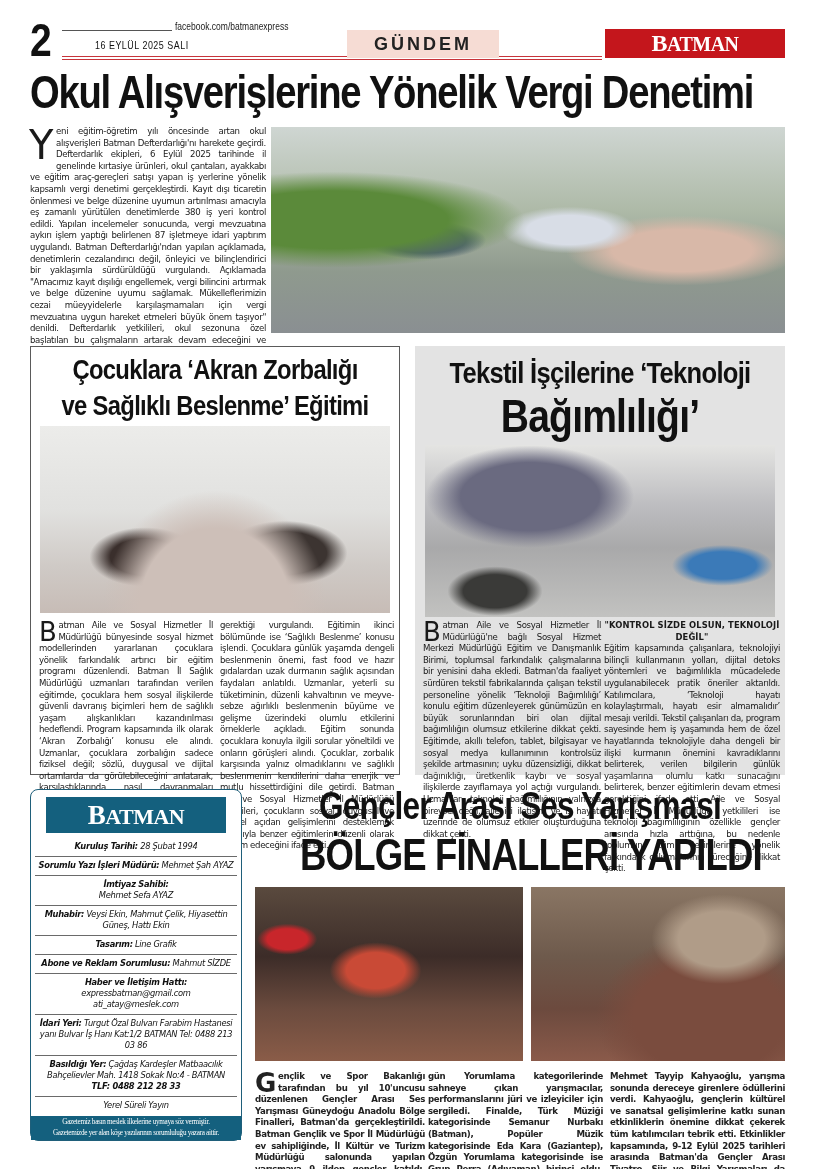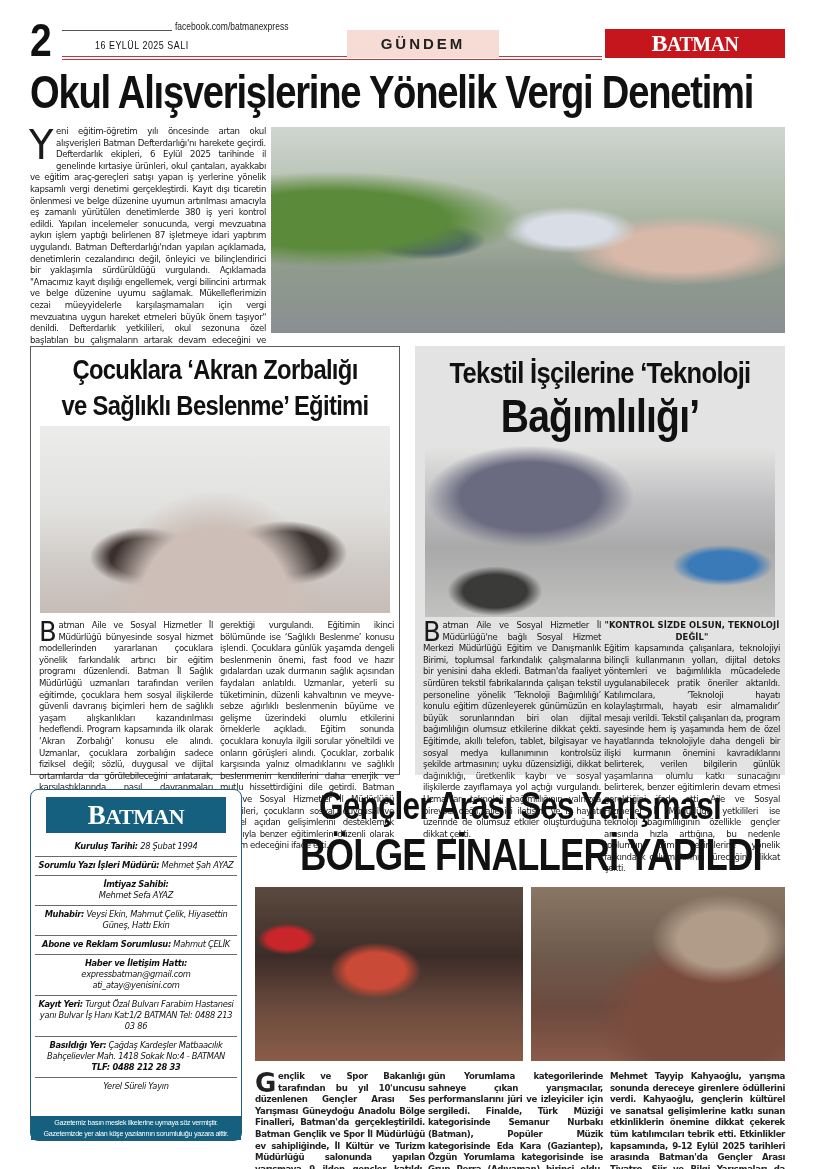--- a/index.html
+++ b/index.html
@@ -8,21 +8,21 @@
 
   .abs { position: absolute; }
 
   
   .page-num { left: 30px; top: 20px; font-family: "Liberation Sans", sans-serif; font-weight: 900; font-size: 46px; line-height: 40px; letter-spacing: -2px; transform: scaleX(0.85); transform-origin: left top; }
   .hdr-line-top { left: 62px; top: 30px; width: 110px; height: 1px; background: #555; }
   .hdr-fb { left: 175px; top: 21px; font-size: 10px; transform: scaleX(0.85); transform-origin: left top; color: #222; }
   .hdr-date { left: 95px; top: 39px; font-size: 10.5px; letter-spacing: 0.6px; transform: scaleX(0.85); transform-origin: left top; }
   .hdr-line-bot1 { left: 62px; top: 56px; width: 540px; height: 1px; background: #c7343a; }
   .hdr-line-bot2 { left: 62px; top: 59px; width: 540px; height: 1px; background: #c7343a; }
-  .section-tab { left: 347px; top: 30px; width: 152px; height: 28px; background: #f6dcd4; text-align: center; font-size: 15px; font-weight: 700; letter-spacing: 3px; line-height: 28px; color: #222; }
+  .section-tab { left: 347px; top: 30px; width: 152px; height: 28px; background: #f6dcd4; text-align: center; font-size: 18px; font-weight: 700; letter-spacing: 3px; line-height: 28px; color: #222; }
   .brand-top { left: 605px; top: 29px; width: 180px; height: 29px; background: #c4161c; color: #fff; font-weight: 900; font-family: "Liberation Serif", serif; font-size: 20px; line-height: 29px; text-align: center; letter-spacing: -0.5px; }
   .brand-top .big { font-size: 24px; }
 
   .headline-main { left: 30px; top: 66px; width: 760px; font-weight: 900; font-size: 46px; line-height: 52px; letter-spacing: -1.5px; white-space: nowrap; transform: scaleX(0.83); transform-origin: left top; }
 
   
   .body { font-family: "DejaVu Sans", sans-serif; font-size: 8.6px; line-height: 11.6px; text-align: justify; color: #1a1a1a; letter-spacing: -0.35px; }
   .dropcap { float: left; font-family: "DejaVu Sans", sans-serif; font-size: 40px; line-height: 34px; margin: 2px 3px 0 -1px; font-weight: 400; }
   .dropcap-sm { float: left; font-family: "DejaVu Sans", sans-serif; font-size: 26px; line-height: 22px; margin: 1px 2px 0 0; }
 
@@ -76,21 +76,21 @@
   .subhead { font-weight: 700; text-align: center; font-size: 8.4px; letter-spacing: 0.1px; display: block; }
 
   
   .mast { left: 30px; top: 789px; width: 212px; height: 352px; border: 1.5px solid #1f5f7a; border-radius: 8px; overflow: hidden; background: #fff; }
   .mast-logo { left: 46px; top: 797px; width: 180px; height: 36px; background: #14607e; color: #fff; font-family: "Liberation Serif", serif; font-weight: 900; font-size: 22px; line-height: 36px; text-align: center; letter-spacing: -0.5px; }
   .mast-logo .big { font-size: 27px; }
   .mast-rows { left: 35px; top: 838px; width: 202px; font-style: italic; }
   .mrow { font-family: "DejaVu Sans", sans-serif; font-size: 8.3px; line-height: 11px; text-align: center; padding: 3px 0 4px; border-bottom: 1px solid #6a6a6a; letter-spacing: -0.3px; }
   .mrow b { font-weight: 700; }
   .mrow:last-child { border-bottom: none; }
-  .mast-foot { left: 31px; top: 1116px; width: 210px; height: 24px; background: #14607e; color: #fff; font-size: 7.2px; line-height: 11px; text-align: center; padding-top: 1px; letter-spacing: -0.3px; font-family: Liberation Sans, sans-serif; }
+  .mast-foot { left: 31px; top: 1116px; width: 210px; height: 24px; background: #14607e; color: #fff; font-size: 7.2px; line-height: 11px; text-align: center; padding-top: 1px; letter-spacing: -0.3px; font-family: Liberation Serif, serif; }
 
   
   .bottom-h1 { left: 255px; top: 785px; width: 530px; text-align: center; font-weight: 900; font-size: 38px; line-height: 42px; letter-spacing: -1px; white-space: nowrap; transform: scaleX(0.83); }
   .bottom-h2 { left: 255px; top: 830px; width: 530px; text-align: center; font-weight: 900; font-size: 44px; line-height: 50px; letter-spacing: -1px; white-space: nowrap; transform: scaleX(0.83); }
   .bot-col1 { left: 255px; top: 1071px; width: 170px; }
   .bot-col2 { left: 428px; top: 1071px; width: 175px; }
   .bot-col3 { left: 610px; top: 1071px; width: 175px; }
   .bot-col1, .bot-col2, .bot-col3 { font-weight: 700; color: #222; }
 </style>
 </head>
@@ -138,23 +138,24 @@
 
 <div class="abs mast"></div>
 <div class="abs mast-logo">
   <span class="big">B</span><span>ATMAN </span><span class="big">E</span><span>XPRESS</span>
 </div>
 <div class="abs mast-rows">
   <div class="mrow"><b>Kuruluş Tarihi:</b><span> 28 Şubat 1994</span></div>
   <div class="mrow"><b>Sorumlu Yazı İşleri Müdürü:</b><span> Mehmet Şah AYAZ</span></div>
   <div class="mrow"><b>İmtiyaz Sahibi:</b><br><span>Mehmet Sefa AYAZ</span></div>
   <div class="mrow"><b>Muhabir:</b><span> Veysi Ekin, Mahmut Çelik, Hiyasettin Güneş, Hattı Ekin</span></div>
-  <div class="mrow"><b>Abone ve Reklam Sorumlusu:</b><span> Mahmut ÇELİK</span></div>
-  <div class="mrow"><b>Haber ve İletişim Hattı:</b><br><span>expressbatman@gmail.com</span><br><span>ati_atay@yenisini.com</span></div>
-  <div class="mrow"><b>Kayıt Yeri:</b><span> Turgut Özal Bulvarı Farabim Hastanesi yanı Bulvar İş Hanı Kat:1/2 BATMAN Tel: 0488 213 03 86</span></div>
+  <div class="mrow"><b>Tasarım:</b><span> Line Grafik</span></div>
+  <div class="mrow"><b>Abone ve Reklam Sorumlusu:</b><span> Mahmut SİZDE</span></div>
+  <div class="mrow"><b>Haber ve İletişim Hattı:</b><br><span>expressbatman@gmail.com</span><br><span>ati_atay@meslek.com</span></div>
+  <div class="mrow"><b>İdari Yeri:</b><span> Turgut Özal Bulvarı Farabim Hastanesi yanı Bulvar İş Hanı Kat:1/2 BATMAN Tel: 0488 213 03 86</span></div>
   <div class="mrow"><b>Basıldığı Yer:</b><span> Çağdaş Kardeşler Matbaacılık Bahçelievler Mah. 1418 Sokak No:4 - BATMAN</span><br><b>TLF: 0488 212 28 33</b></div>
   <div class="mrow"><span>Yerel Süreli Yayın</span></div>
 </div>
 <div class="abs mast-foot">
   <div>Gazetemiz basın meslek ilkelerine uymaya söz vermiştir.</div>
   <div>Gazetemizde yer alan köşe yazılarının sorumluluğu yazara aittir.</div>
 </div>
 
 <div class="abs bottom-h1">Gençler Arası Ses Yarışması</div>
 <div class="abs bottom-h2">BÖLGE FİNALLERİ YAPILDI</div>

